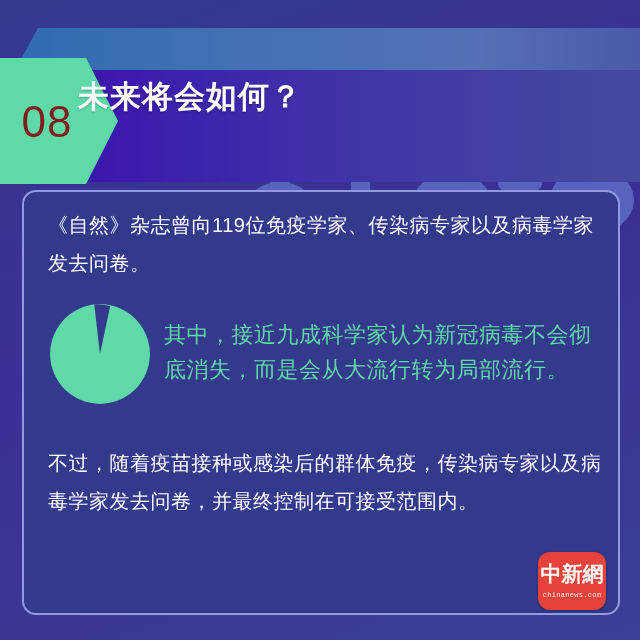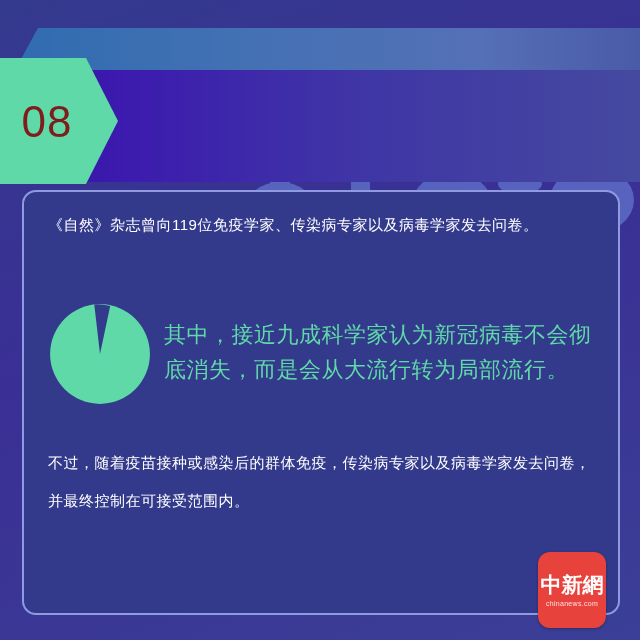--- a/index.html
+++ b/index.html
@@ -44,45 +44,46 @@
   .title-line{display:block;white-space:nowrap;}
   
   .card{
     position:absolute;left:22px;top:190px;width:598px;height:425px;
     box-sizing:border-box;
     background:#333a8c;
     border:2px solid #8f9ae0;
     border-radius:14px;
   }
   .para{
-    color:#ffffff;font-size:15px;line-height:38px;letter-spacing:.5px;
+    color:#ffffff;font-size:20px;line-height:38px;letter-spacing:.5px;
   }
   .para-top{
     position:absolute;left:24px;top:14px;width:556px;
   }
   .mid{
     position:absolute;left:24px;top:104px;width:560px;
     display:flex;align-items:center;
   }
   .pie{
     flex:0 0 auto;width:104px;height:104px;margin-top:6px;margin-right:12px;
   }
   .green-text{
     color:#5fd9a8;font-size:22px;line-height:35px;letter-spacing:.5px;
     font-weight:500;padding-top:2px;
   }
   .para-bottom{
     position:absolute;left:24px;top:252px;width:556px;
   }
   
   .logo{
-    position:absolute;left:538px;top:552px;width:68px;height:76px;
+    position:absolute;left:538px;top:552px;width:68px;height:58px;
     background:#e8423c;border-radius:12px;
     display:flex;flex-direction:column;align-items:center;justify-content:center;
     box-shadow:0 1px 3px rgba(0,0,0,.3);
+    font-family:Liberation Mono, monospace;
   }
   .logo-cn{
     color:#ffffff;font-size:21px;font-weight:700;letter-spacing:0px;
     line-height:24px;white-space:nowrap;
   }
   .logo-url{
     color:#ffe2e0;font-size:7px;letter-spacing:.3px;margin-top:3px;white-space:nowrap;
   }
 </style>
 </head>
@@ -119,20 +120,21 @@
 
   <div class="topbar"></div>
 
   <div class="header"></div>
 
   <div class="badge">
     <span class="badge-num">08</span>
   </div>
 
   <div class="title">
+    <span class="title-line">未来将会如何？</span>
   </div>
 
   <div class="card">
 
     <div class="para para-top">《自然》杂志曾向119位免疫学家、传染病专家以及病毒学家发去问卷。</div>
 
     <div class="mid">
       <svg class="pie" viewBox="0 0 100 100">
         <circle cx="50" cy="50" r="48" fill="#5fd9a8"></circle>
         <path d="M 50 50 L 44.5 2.3 A 48 48 0 0 1 59.8 3.9 Z" fill="#333a8c"></path>

